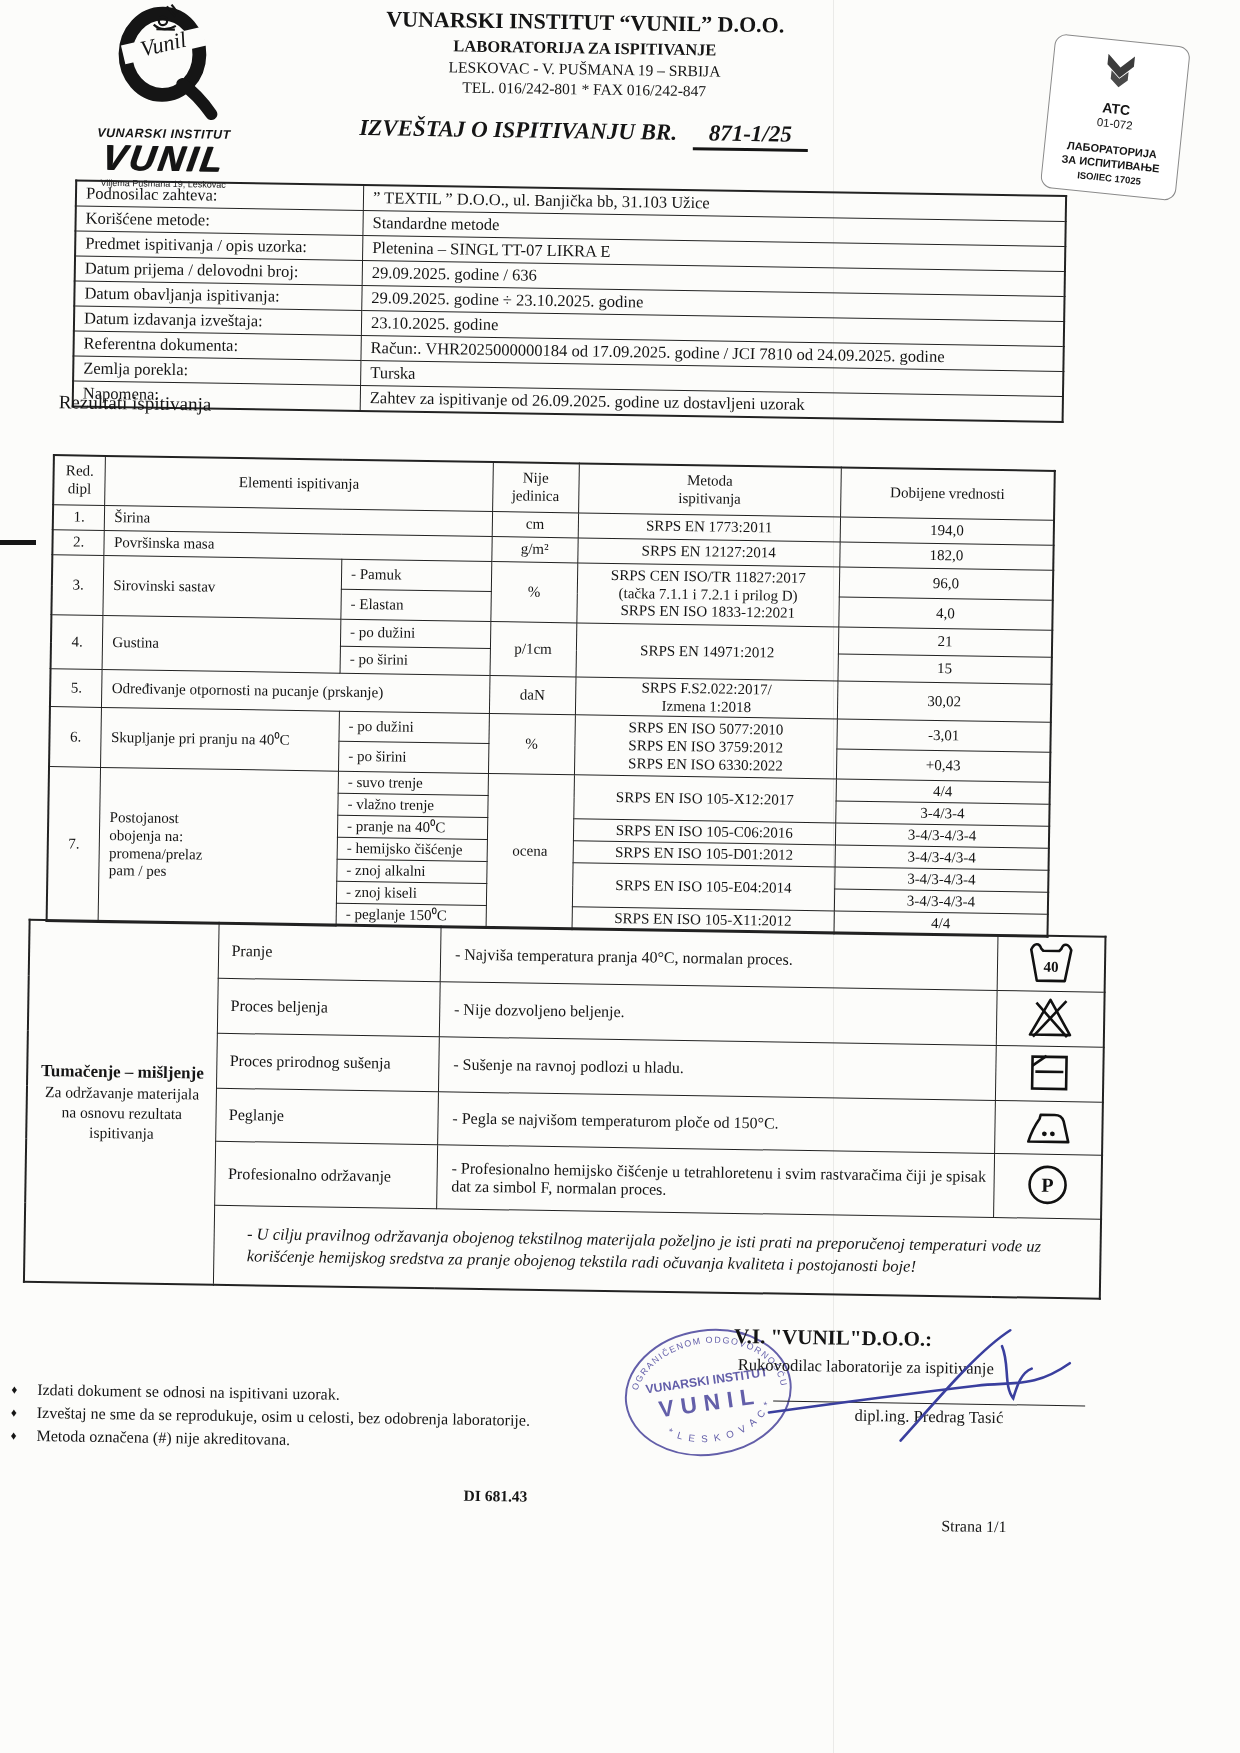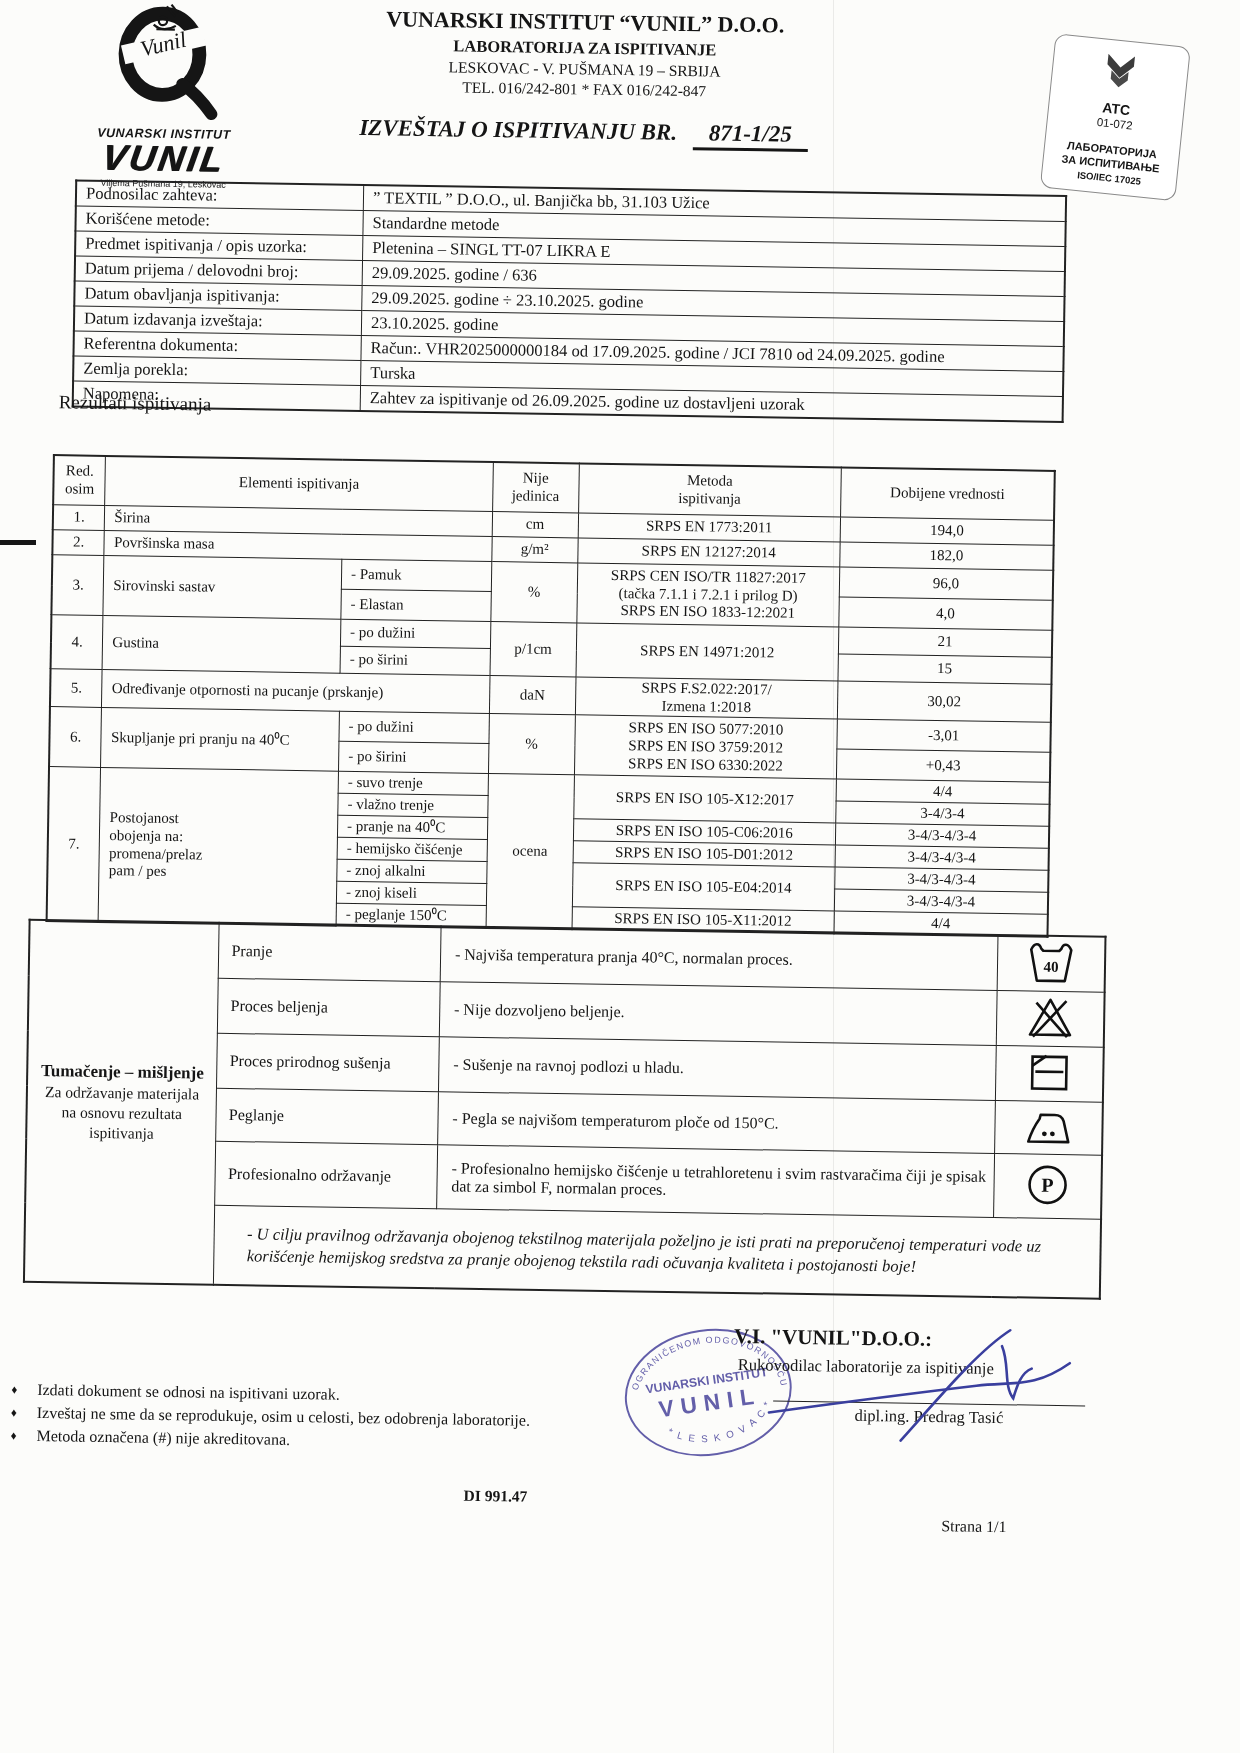--- a/index.html
+++ b/index.html
@@ -173,21 +173,21 @@
           <col style="width:52px">
           <col style="width:238px">
           <col style="width:150px">
           <col style="width:86px">
           <col style="width:263px">
           <col style="width:214px">
         </colgroup>
       <tbody>
         <tr>
           <th class="pre">Red.
-osim</th>
+dipl</th>
           <th colspan="2">Elementi ispitivanja</th>
           <th class="pre">Nije
 jedinica</th>
           <th class="pre">Metoda
 ispitivanja</th>
           <th>Dobijene vrednosti</th>
         </tr>
         <tr class="h25">
           <td class="c">1.</td>
           <td colspan="2" class="L">Širina</td>
@@ -402,17 +402,17 @@
       <div class="fn">
         <span class="blt">♦</span>
         <span>Izveštaj ne sme da se reprodukuje, osim u celosti, bez odobrenja laboratorije.</span>
       </div>
       <div class="fn">
         <span class="blt">♦</span>
         <span>Metoda označena (#) nije akreditovana.</span>
       </div>
     </div>
 
-    <div class="doc-code">DI 991.47</div>
+    <div class="doc-code">DI 681.43</div>
     <div class="page-num">Strana 1/1</div>
 
   </div>
 </div>
 
 </body></html>

